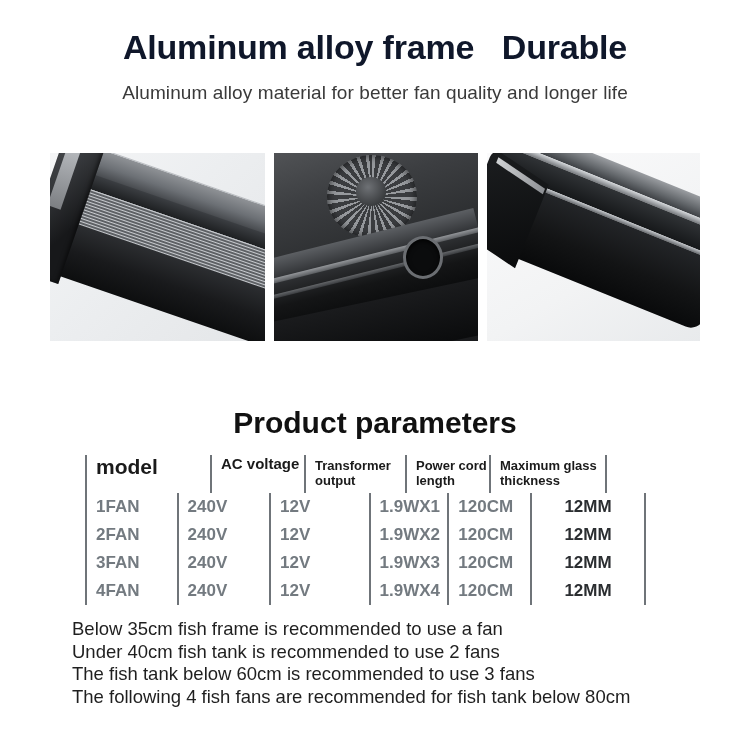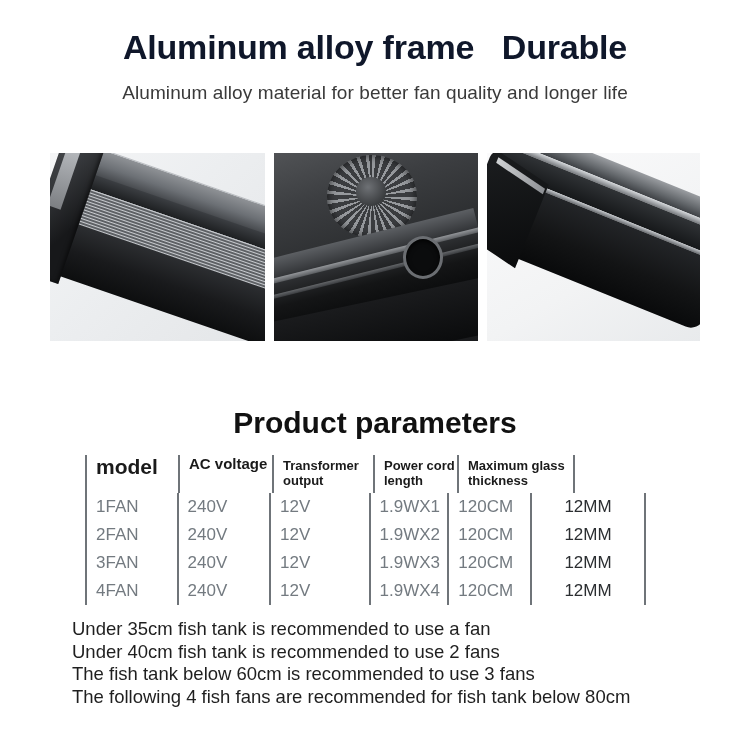--- a/index.html
+++ b/index.html
@@ -288,36 +288,36 @@
   .c-power  { width: 80px; }
   .c-cord   { width: 84px; }
   .c-glass  { width: 118px; }
 
   .head .spec-cell {
     font-weight: bold;
     color: #1a1a1a;
     align-items: flex-start;
   }
   .head .c-model { font-size: 21px; }
-  .head .c-volt  { font-size: 15px; }
+  .head .c-volt  { font-size: 15px; margin-left: 32px; }
   .head .c-power { font-size: 19px; }
   .head .c-trans,
   .head .c-cord,
   .head .c-glass {
     font-size: 13px;
     line-height: 1.12;
     display: flex;
     flex-direction: column;
     justify-content: center;
     align-items: flex-start;
   }
   .body .spec-cell {
     font-size: 17px;
     color: #737a80;
-    font-weight: normal;
+    font-weight: bold;
   }
   .body .c-glass {
     color: #2b2e31;
     justify-content: center;
     padding-left: 0;
     font-size: 17px;
   }
   .hdr-l1, .hdr-l2 { display: block; }
 
   
@@ -437,17 +437,17 @@
     <div class="spec-cell c-volt">240V</div>
     <div class="spec-cell c-trans">12V</div>
     <div class="spec-cell c-power">1.9WX4</div>
     <div class="spec-cell c-cord">120CM</div>
     <div class="spec-cell c-glass last">12MM</div>
   </div>
 
 </div>
 
 <div class="notes">
-  <div>Under 35cm fish tank is recommended to use a fan</div>
+  <div>Below 35cm fish frame is recommended to use a fan</div>
   <div>Under 40cm fish tank is recommended to use 2 fans</div>
   <div>The fish tank below 60cm is recommended to use 3 fans</div>
   <div>The following 4 fish fans are recommended for fish tank below 80cm</div>
 </div>
 
 </body></html>

